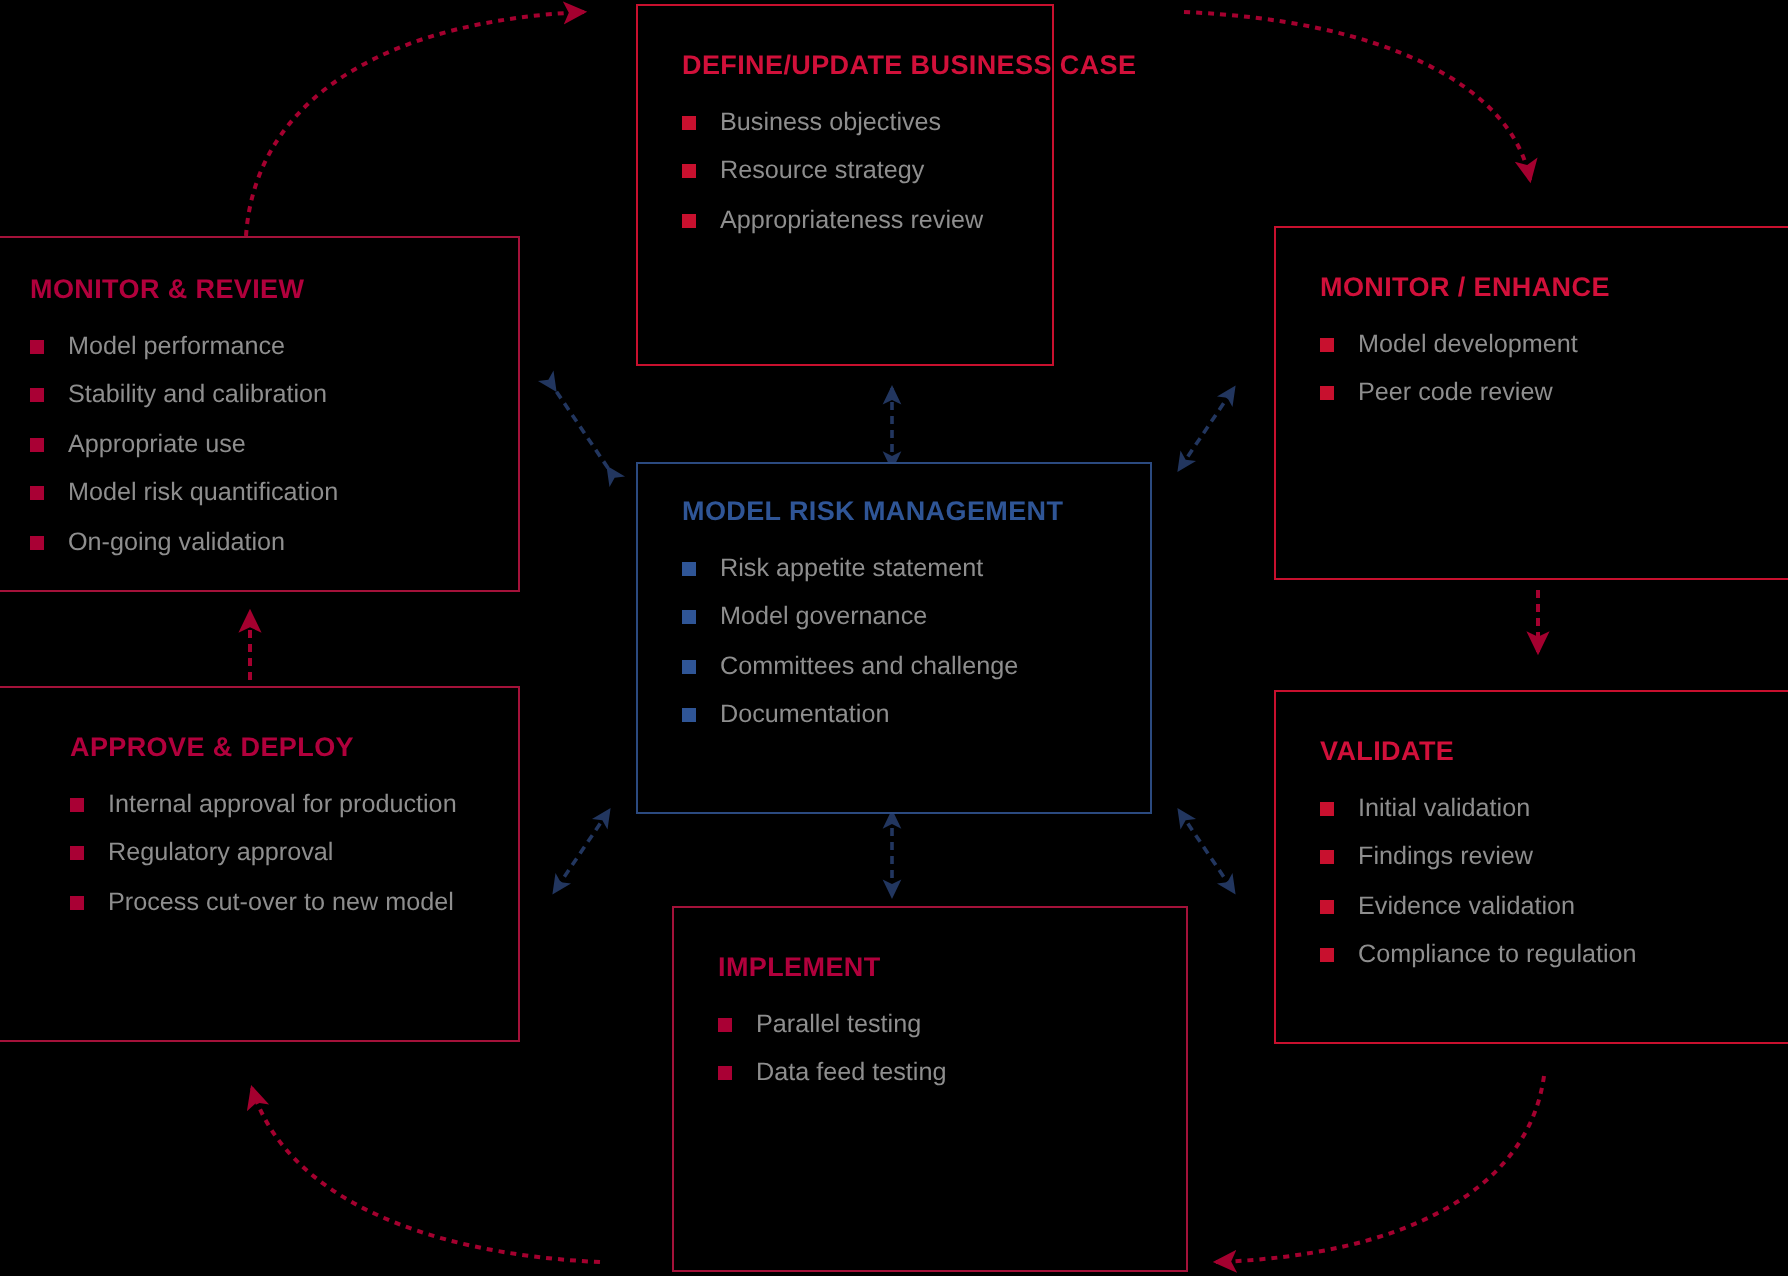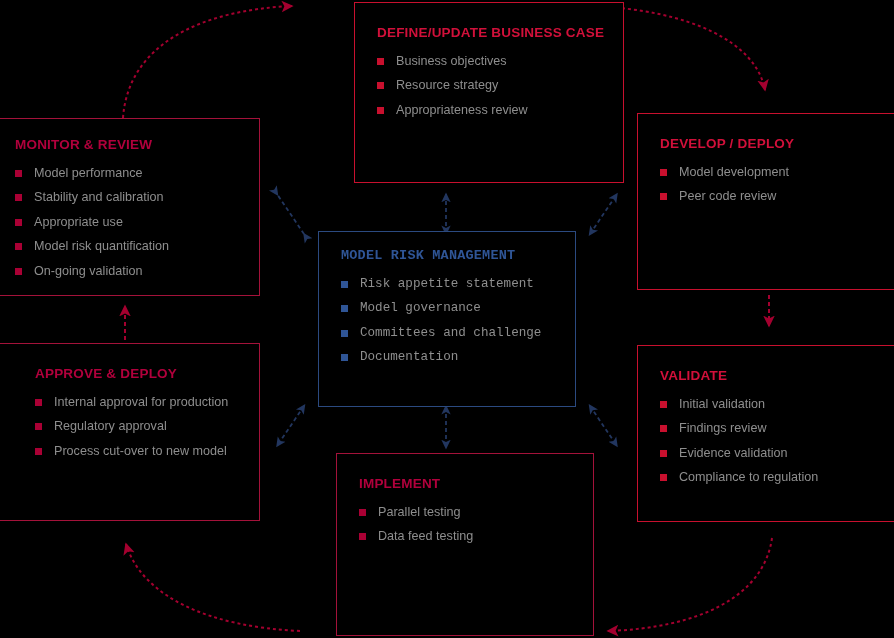--- a/index.html
+++ b/index.html
@@ -121,21 +121,21 @@
 
     <path d="M304,234 L277,194" fill="none" stroke="#22365f" stroke-width="1.8" stroke-dasharray="4,3" marker-end="url(#blueArrowStart)" marker-start="url(#blueArrow)"></path>
 
     <path d="M590,234 L617,194" fill="none" stroke="#22365f" stroke-width="1.8" stroke-dasharray="4,3" marker-end="url(#blueArrow)" marker-start="url(#blueArrowStart)"></path>
 
     <path d="M304,406 L277,446" fill="none" stroke="#22365f" stroke-width="1.8" stroke-dasharray="4,3" marker-end="url(#blueArrow)" marker-start="url(#blueArrowStart)"></path>
 
     <path d="M590,406 L617,446" fill="none" stroke="#22365f" stroke-width="1.8" stroke-dasharray="4,3" marker-end="url(#blueArrow)" marker-start="url(#blueArrowStart)"></path>
   </svg>
 
-  <div class="box red" style="left:318px; top:2px; width:270px; height:181px;margin-left:36px;">
+  <div class="box red" style="left:318px; top:2px; width:209px; height:181px;">
     <div class="box-inner">
       <div class="box-title title-red">DEFINE/UPDATE BUSINESS CASE</div>
       <ul class="items">
         <li>
           <span class="bullet bullet-red"></span>
           <span>Business objectives</span>
         </li>
         <li>
           <span class="bullet bullet-red"></span>
           <span>Resource strategy</span>
@@ -143,21 +143,21 @@
         <li>
           <span class="bullet bullet-red"></span>
           <span>Appropriateness review</span>
         </li>
       </ul>
     </div>
   </div>
 
   <div class="box red" style="left:637px; top:113px; width:260px; height:177px;">
     <div class="box-inner">
-      <div class="box-title title-red">DEVELOP / DEPLOY</div>
+      <div class="box-title title-red">MONITOR / ENHANCE</div>
       <ul class="items">
         <li>
           <span class="bullet bullet-red"></span>
           <span>Model development</span>
         </li>
         <li>
           <span class="bullet bullet-red"></span>
           <span>Peer code review</span>
         </li>
       </ul>
@@ -246,21 +246,21 @@
         </li>
         <li>
           <span class="bullet bullet-crimson"></span>
           <span>On-going validation</span>
         </li>
       </ul>
     </div>
   </div>
 
   <div class="box blue" style="left:318px; top:231px; width:258px; height:176px;">
-    <div class="box-inner" style="padding-top:16px;font-family:Liberation Mono, monospace;">
+    <div class="box-inner" style="padding-top:16px;">
       <div class="box-title title-blue">MODEL RISK MANAGEMENT</div>
       <ul class="items">
         <li>
           <span class="bullet bullet-blue"></span>
           <span>Risk appetite statement</span>
         </li>
         <li>
           <span class="bullet bullet-blue"></span>
           <span>Model governance</span>
         </li>

